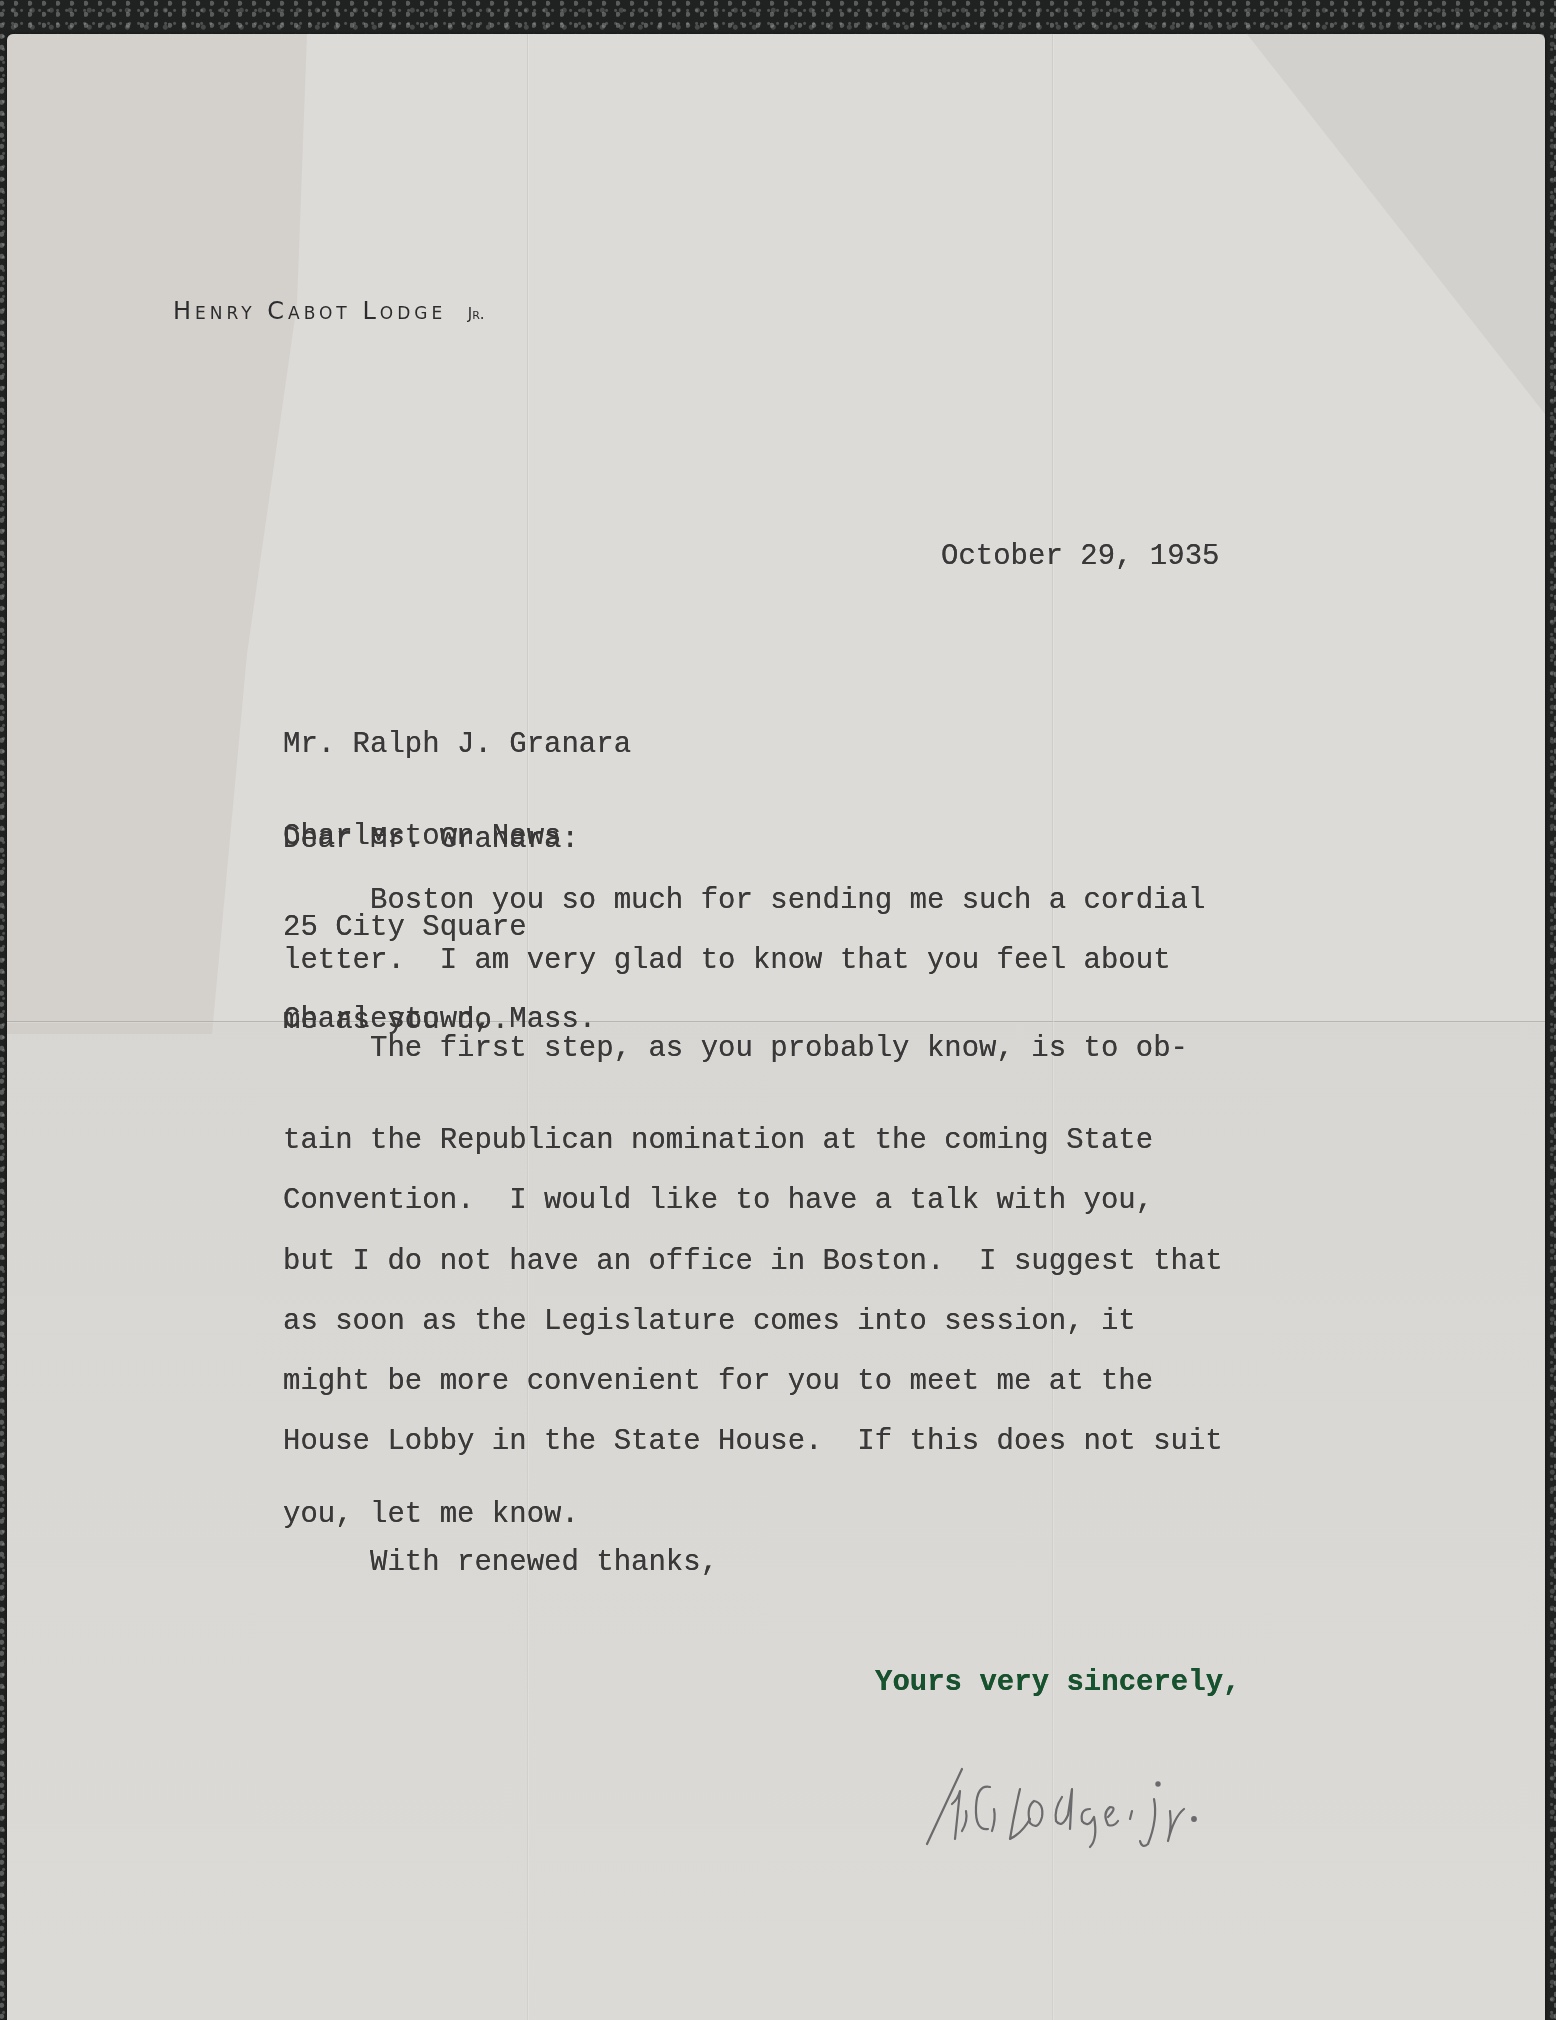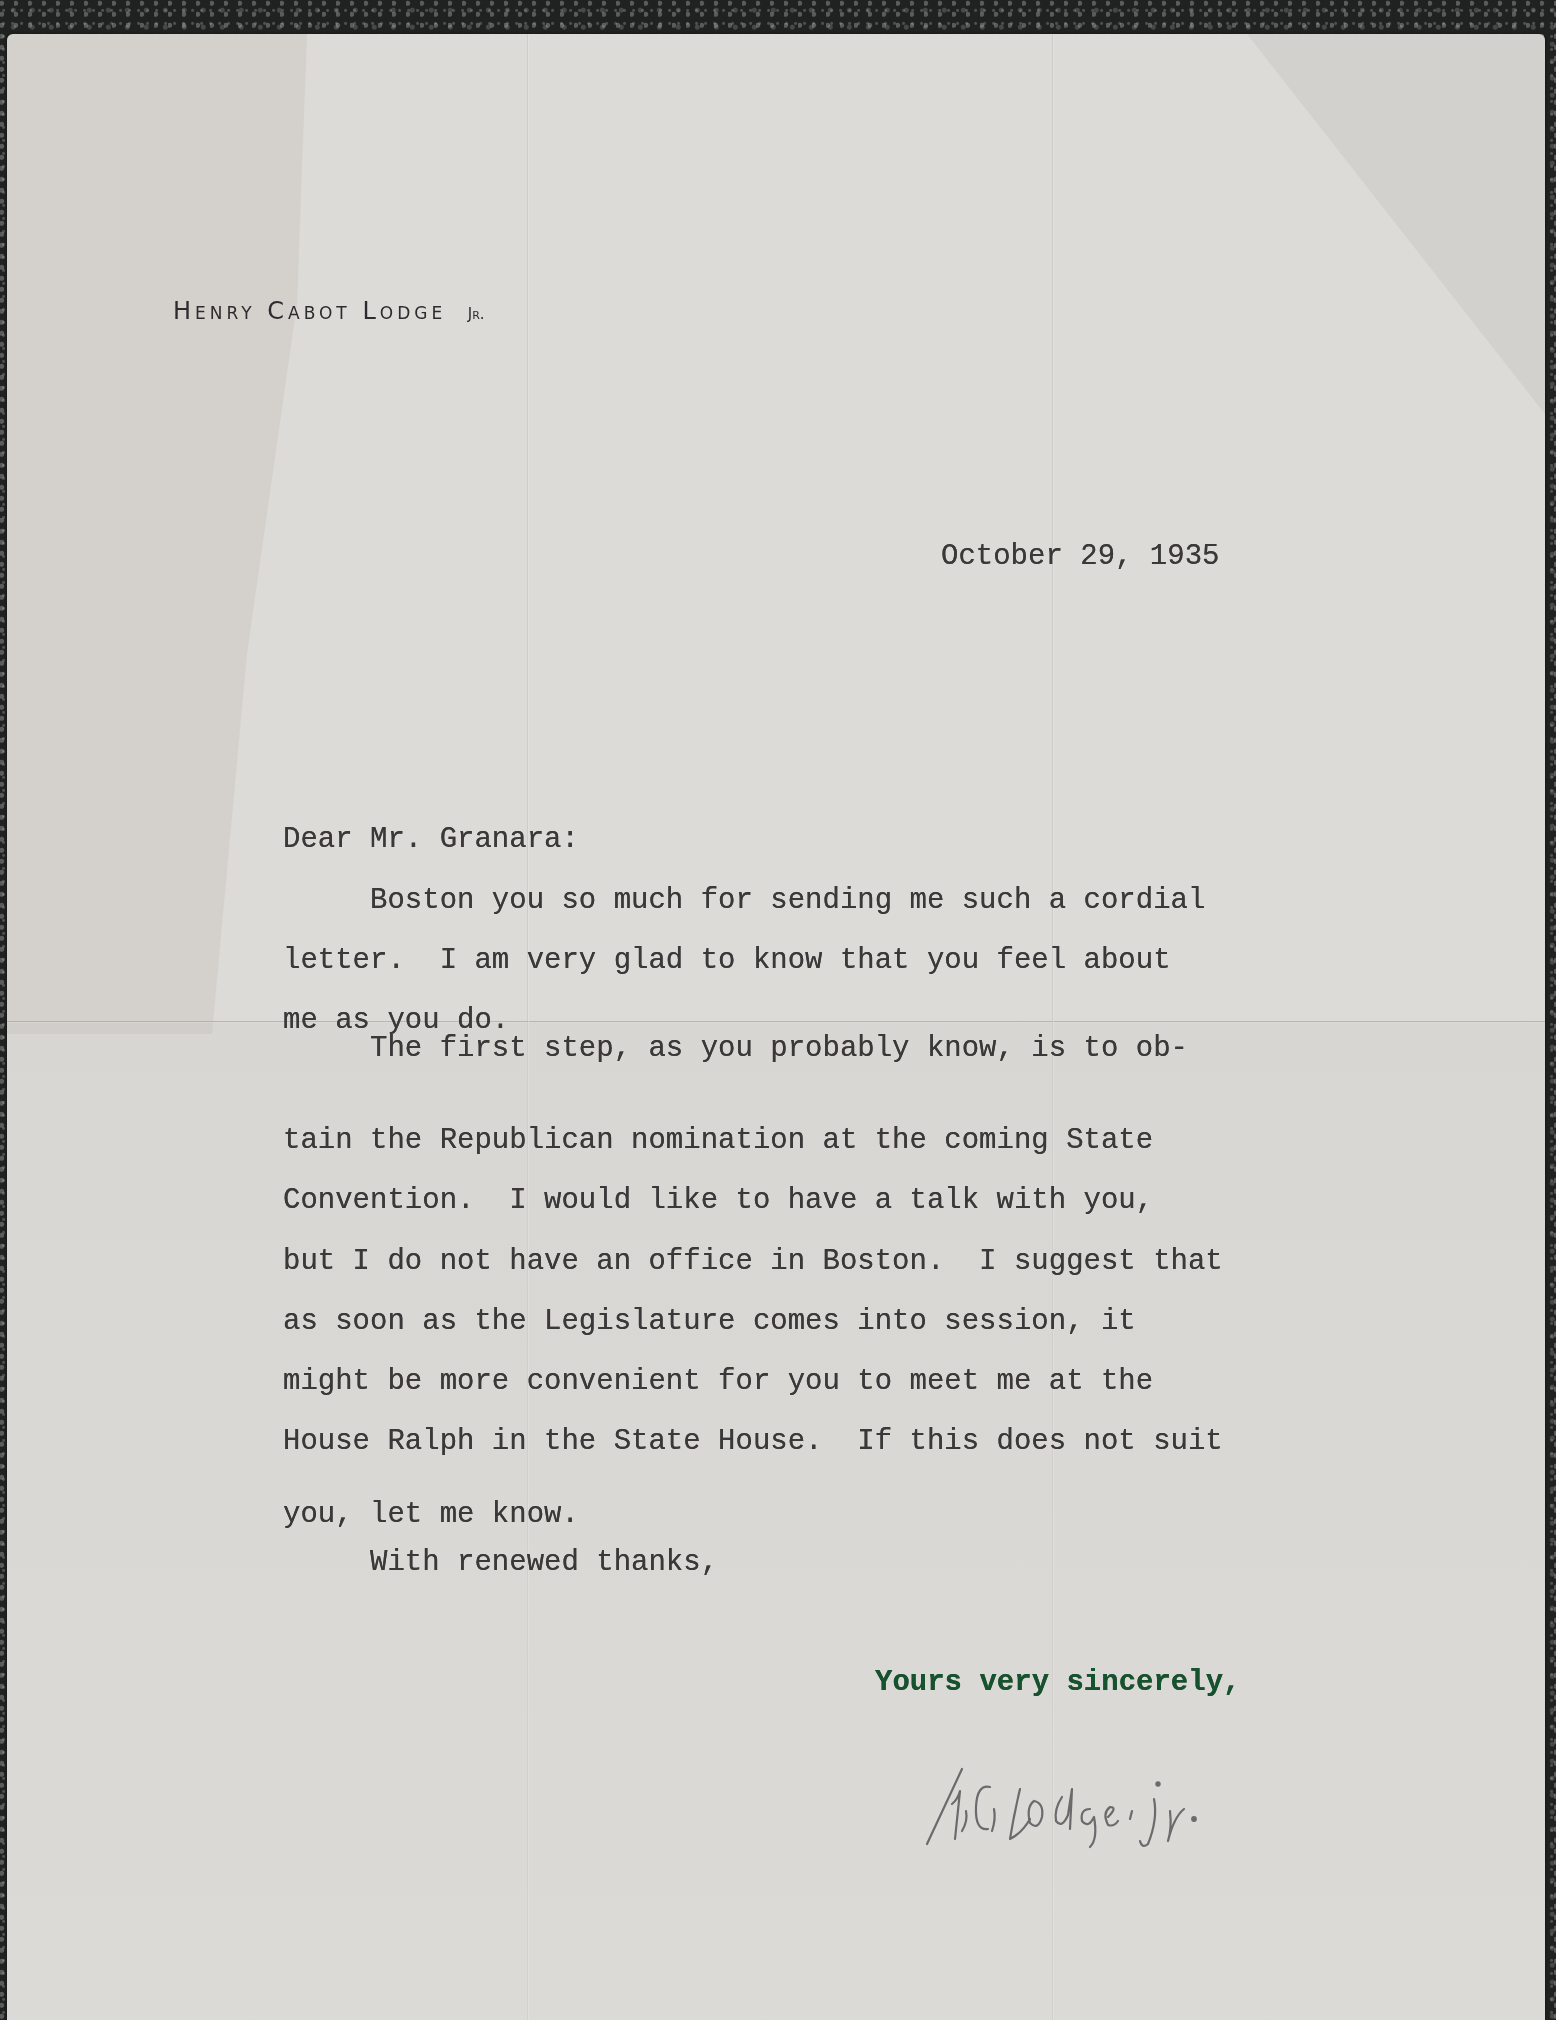--- a/index.html
+++ b/index.html
@@ -127,34 +127,40 @@
   <div class="fold-v2 a"></div>
   <div class="fold-v2 b"></div>
 
   <div class="letterhead">
     <span>Henry Cabot Lodge</span>
     <span class="jr">Jr.</span>
   </div>
 
   <div class="typed date">October 29, 1935</div>
 
+  <div class="typed address">
+    <div>Mr. Ralph J. Granara</div>
+    <div>Charlestown News</div>
+    <div>25 City Square</div>
+    <div>Charlestown, Mass.</div>
+  </div>
 
   <div class="typed salutation">Dear Mr. Granara:</div>
 
   <div>
     <div class="typed body-line" style="top:852px">     Boston you so much for sending me such a cordial</div>
     <div class="typed body-line" style="top:912px">letter.  I am very glad to know that you feel about</div>
     <div class="typed body-line" style="top:972px">me as you do.</div>
     <div class="typed body-line" style="top:1000px">     The first step, as you probably know, is to ob-</div>
     <div class="typed body-line" style="top:1092px">tain the Republican nomination at the coming State</div>
     <div class="typed body-line" style="top:1152px">Convention.  I would like to have a talk with you,</div>
     <div class="typed body-line" style="top:1213px">but I do not have an office in Boston.  I suggest that</div>
     <div class="typed body-line" style="top:1273px">as soon as the Legislature comes into session, it</div>
     <div class="typed body-line" style="top:1333px">might be more convenient for you to meet me at the</div>
-    <div class="typed body-line" style="top:1393px">House Ralph in the State House.  If this does not suit</div>
+    <div class="typed body-line" style="top:1393px">House Lobby in the State House.  If this does not suit</div>
     <div class="typed body-line" style="top:1466px">you, let me know.</div>
     <div class="typed body-line" style="top:1514px">     With renewed thanks,</div>
   </div>
 
   <div class="typed closing">Yours very sincerely,</div>
 
   <svg class="signature" viewBox="0 0 320 100">
     <g fill="none" stroke="#6b6a6c" stroke-width="2.2" stroke-linecap="round" stroke-linejoin="round">
 
       <path d="M5 95 L40 20"></path>

